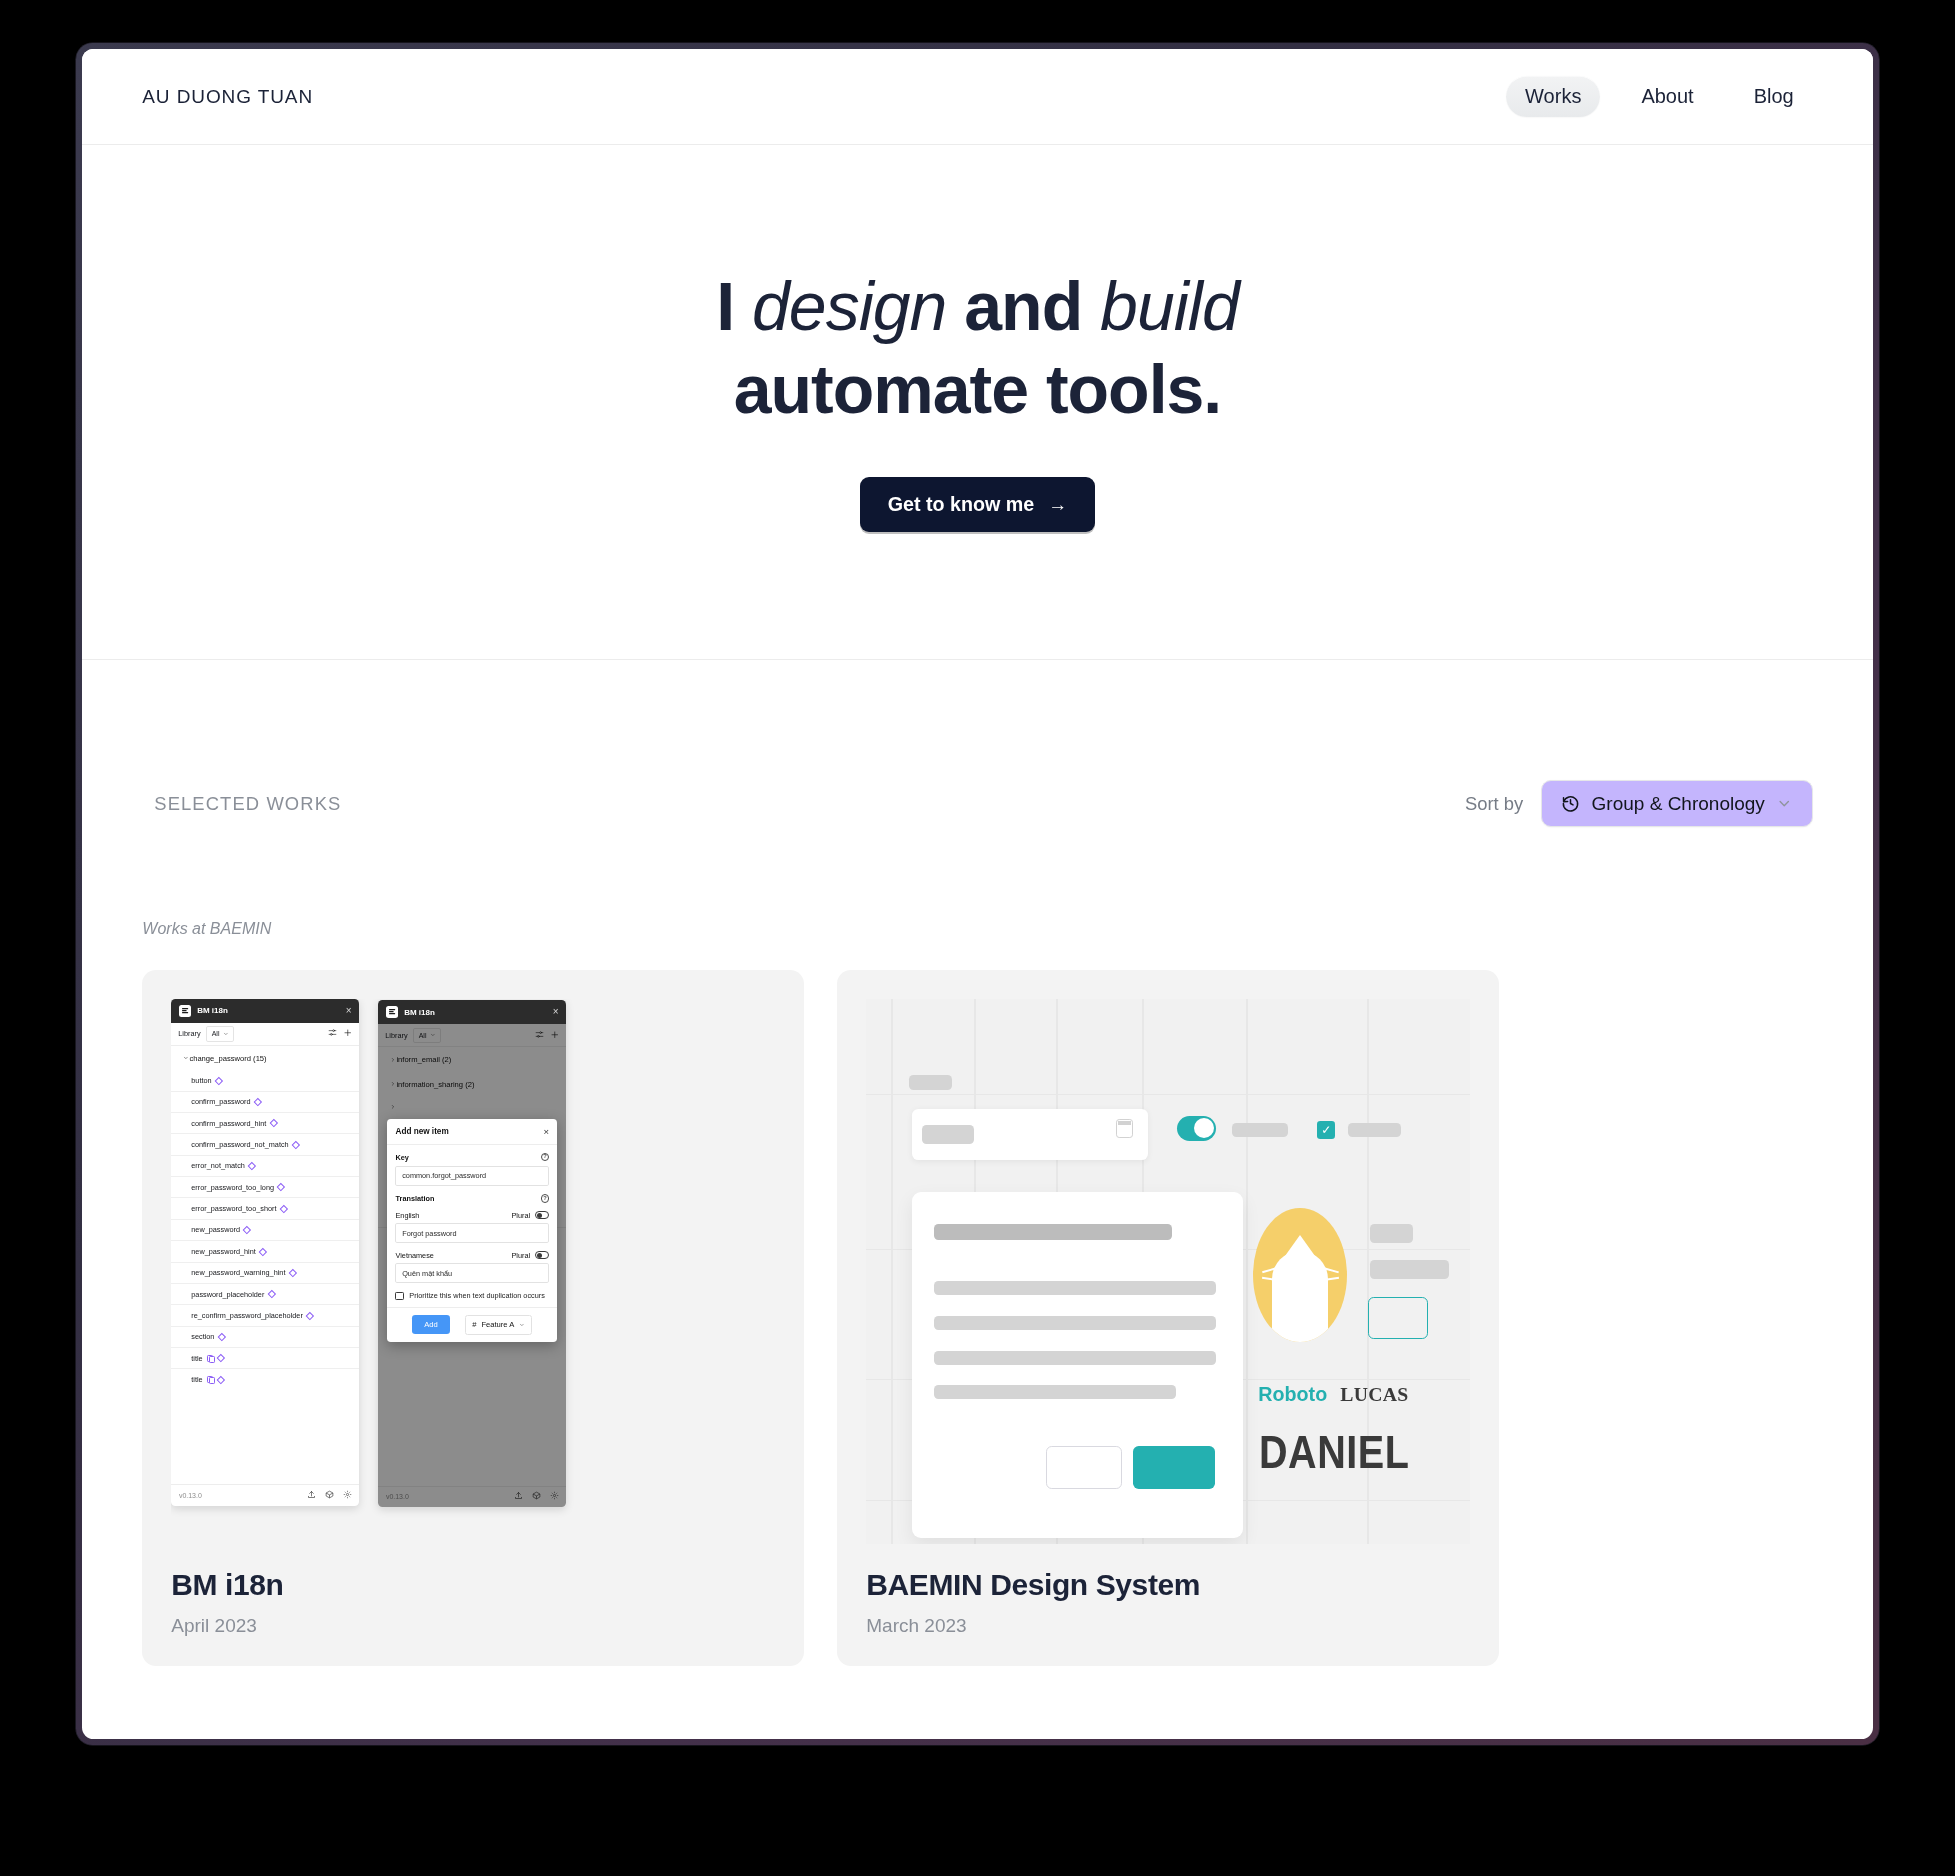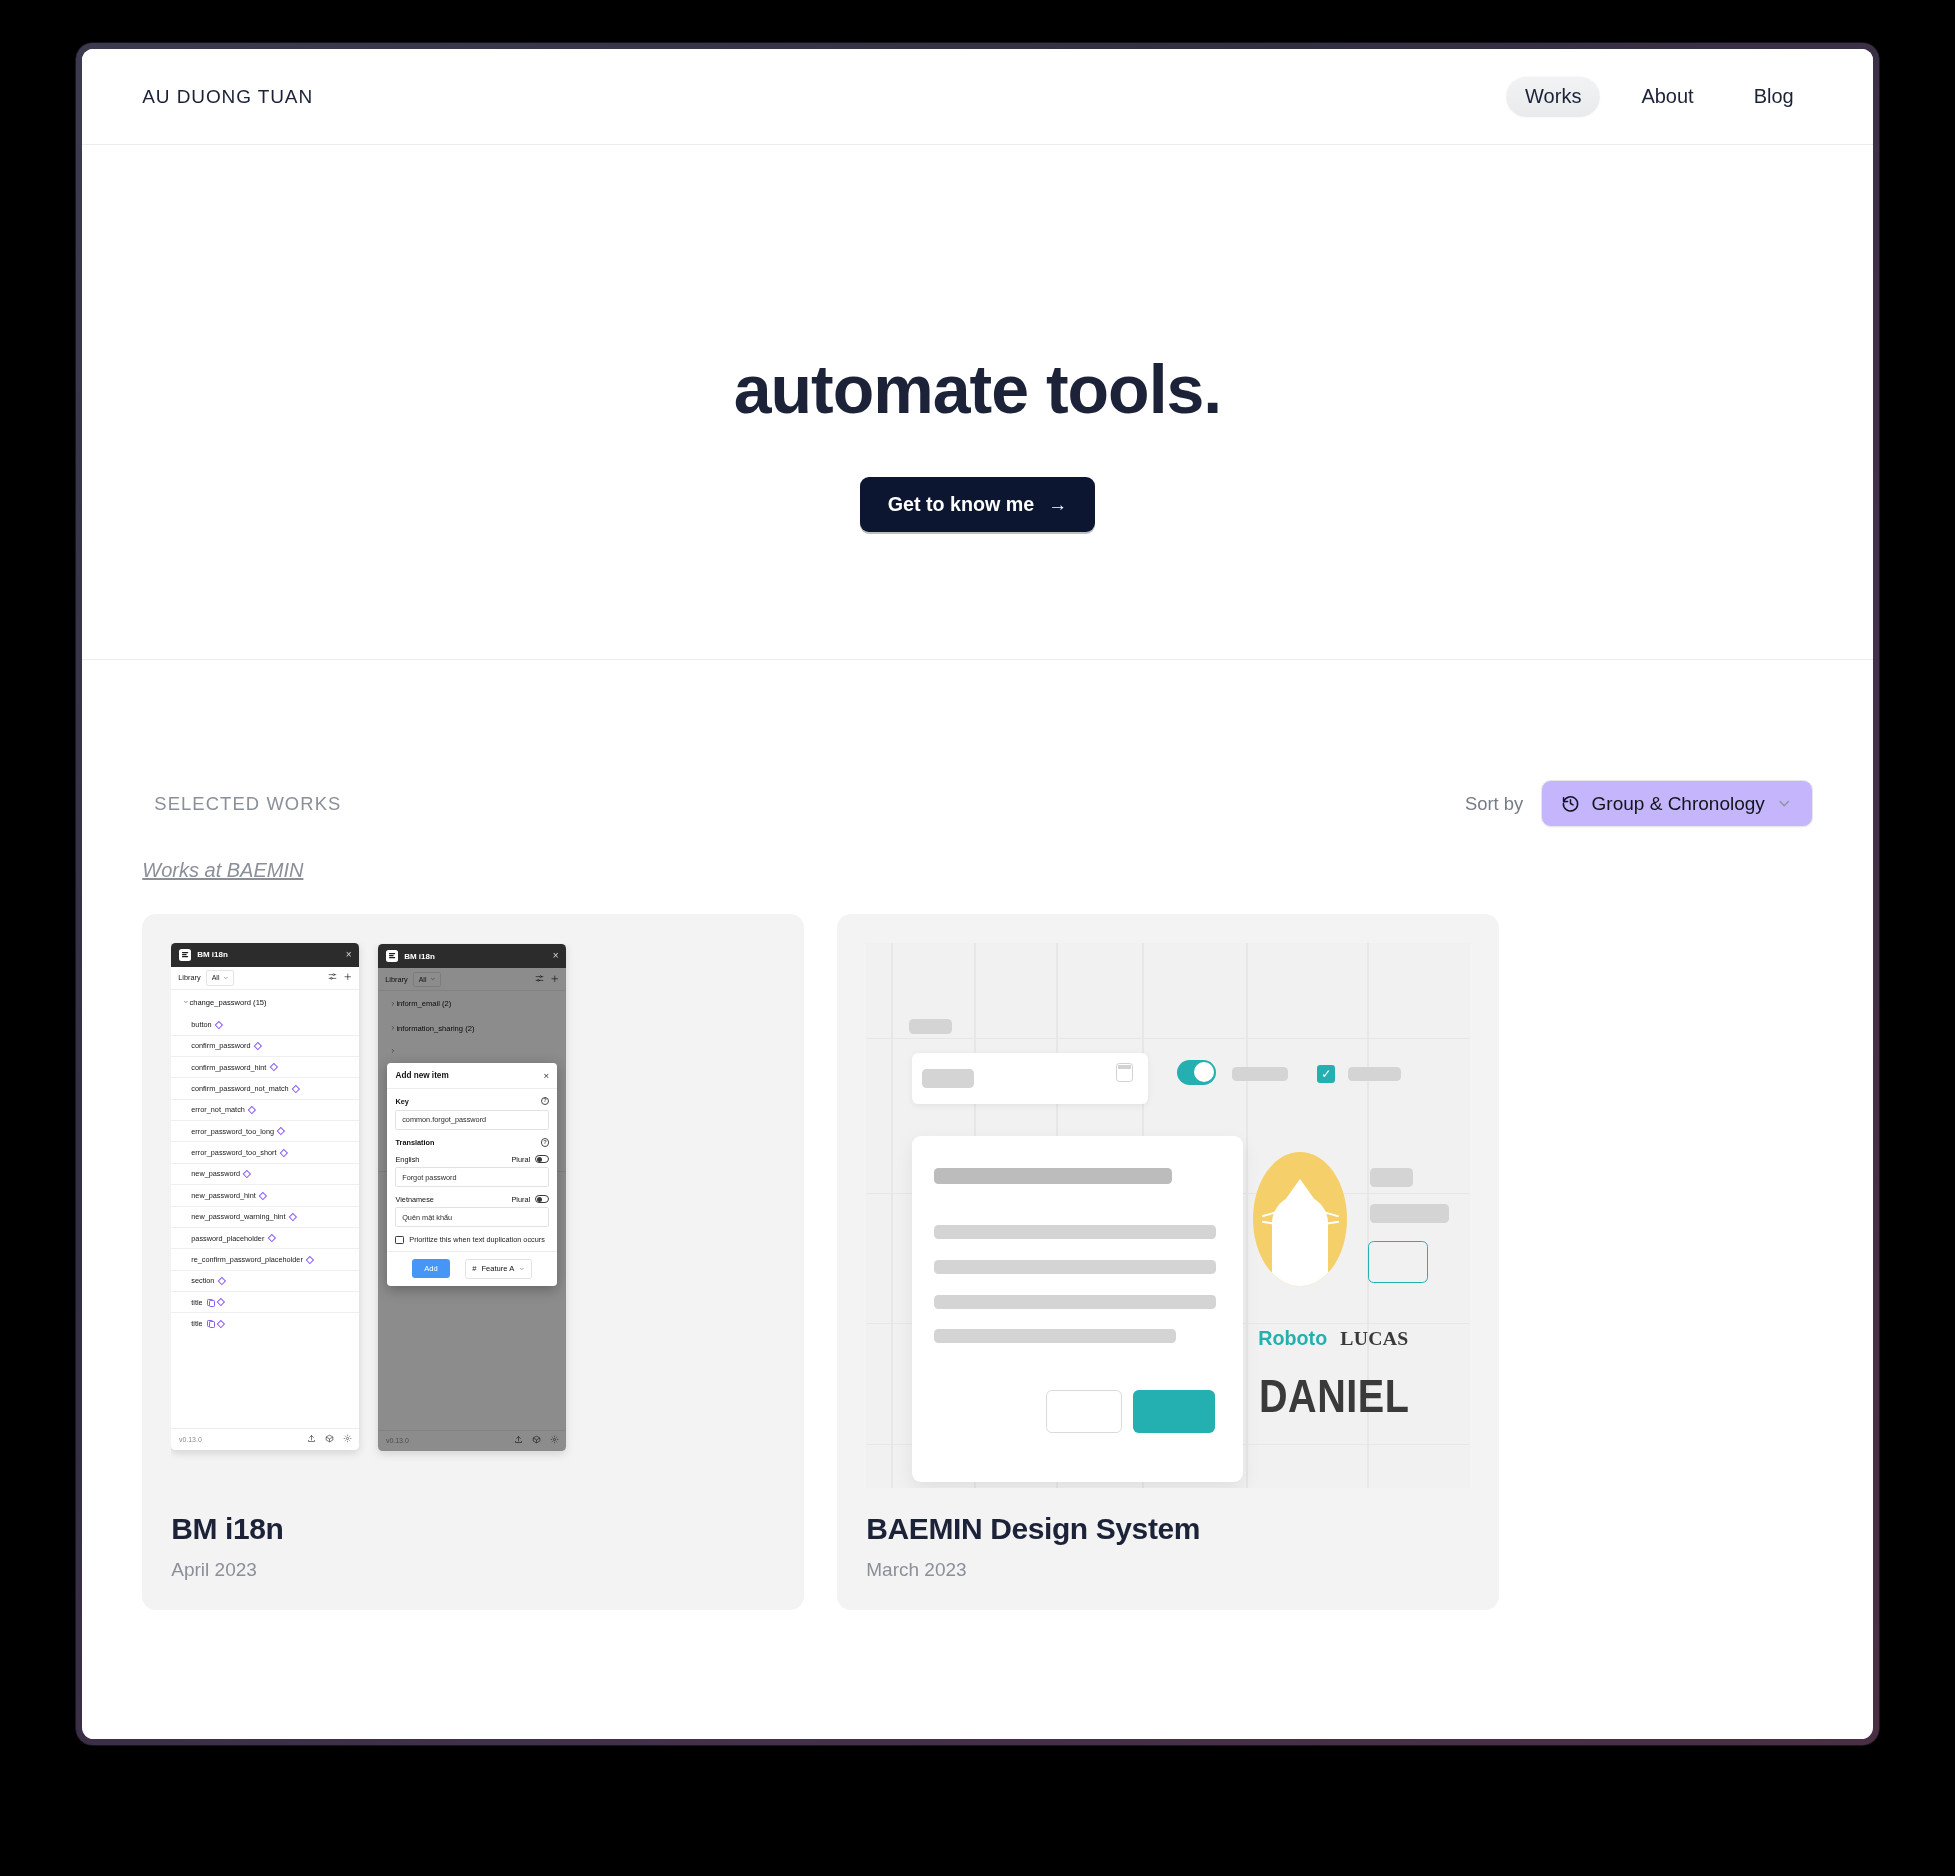--- a/index.html
+++ b/index.html
@@ -121,25 +121,24 @@
     border-radius: 10px;
     background: #c4b5fd;
     padding: 11.4px 19px;
     cursor: pointer;
     box-shadow: 0 0.6px 1.3px rgba(0,0,0,0.03);
   }
   #sort-value { font-size: 19px; color: #12151c; }
   .icon-svg { display: block; }
 
   #group-label {
-    margin-top: 32px;
-    font-size: 20px;
+    margin-top: 93px;
+    font-size: 16px;
     font-style: italic;
     color: #8a8f98;
-    text-decoration: underline;
   }
 
   #cards {
     margin-top: 32px;
     display: flex;
     gap: 33px;
   }
   .work-card {
     background: #f3f3f3;
     border-radius: 14px;
@@ -402,21 +401,21 @@
       <div id="brand">AU DUONG TUAN</div>
       <nav id="main-nav">
         <a class="nav-link active">Works</a>
         <a class="nav-link">About</a>
         <a class="nav-link">Blog</a>
       </nav>
     </header>
 
     <section id="hero">
       <h1 id="hero-title">
-        <br>
+        <span><span>I </span><em>design</em><span> and </span><em>build</em></span><br>
         <span>automate tools.</span>
       </h1>
       <button id="cta-button">
         <span>Get to know me</span>
         <span id="cta-arrow">→</span>
       </button>
     </section>
 
     <section id="works-section">
       <div id="works-head">

